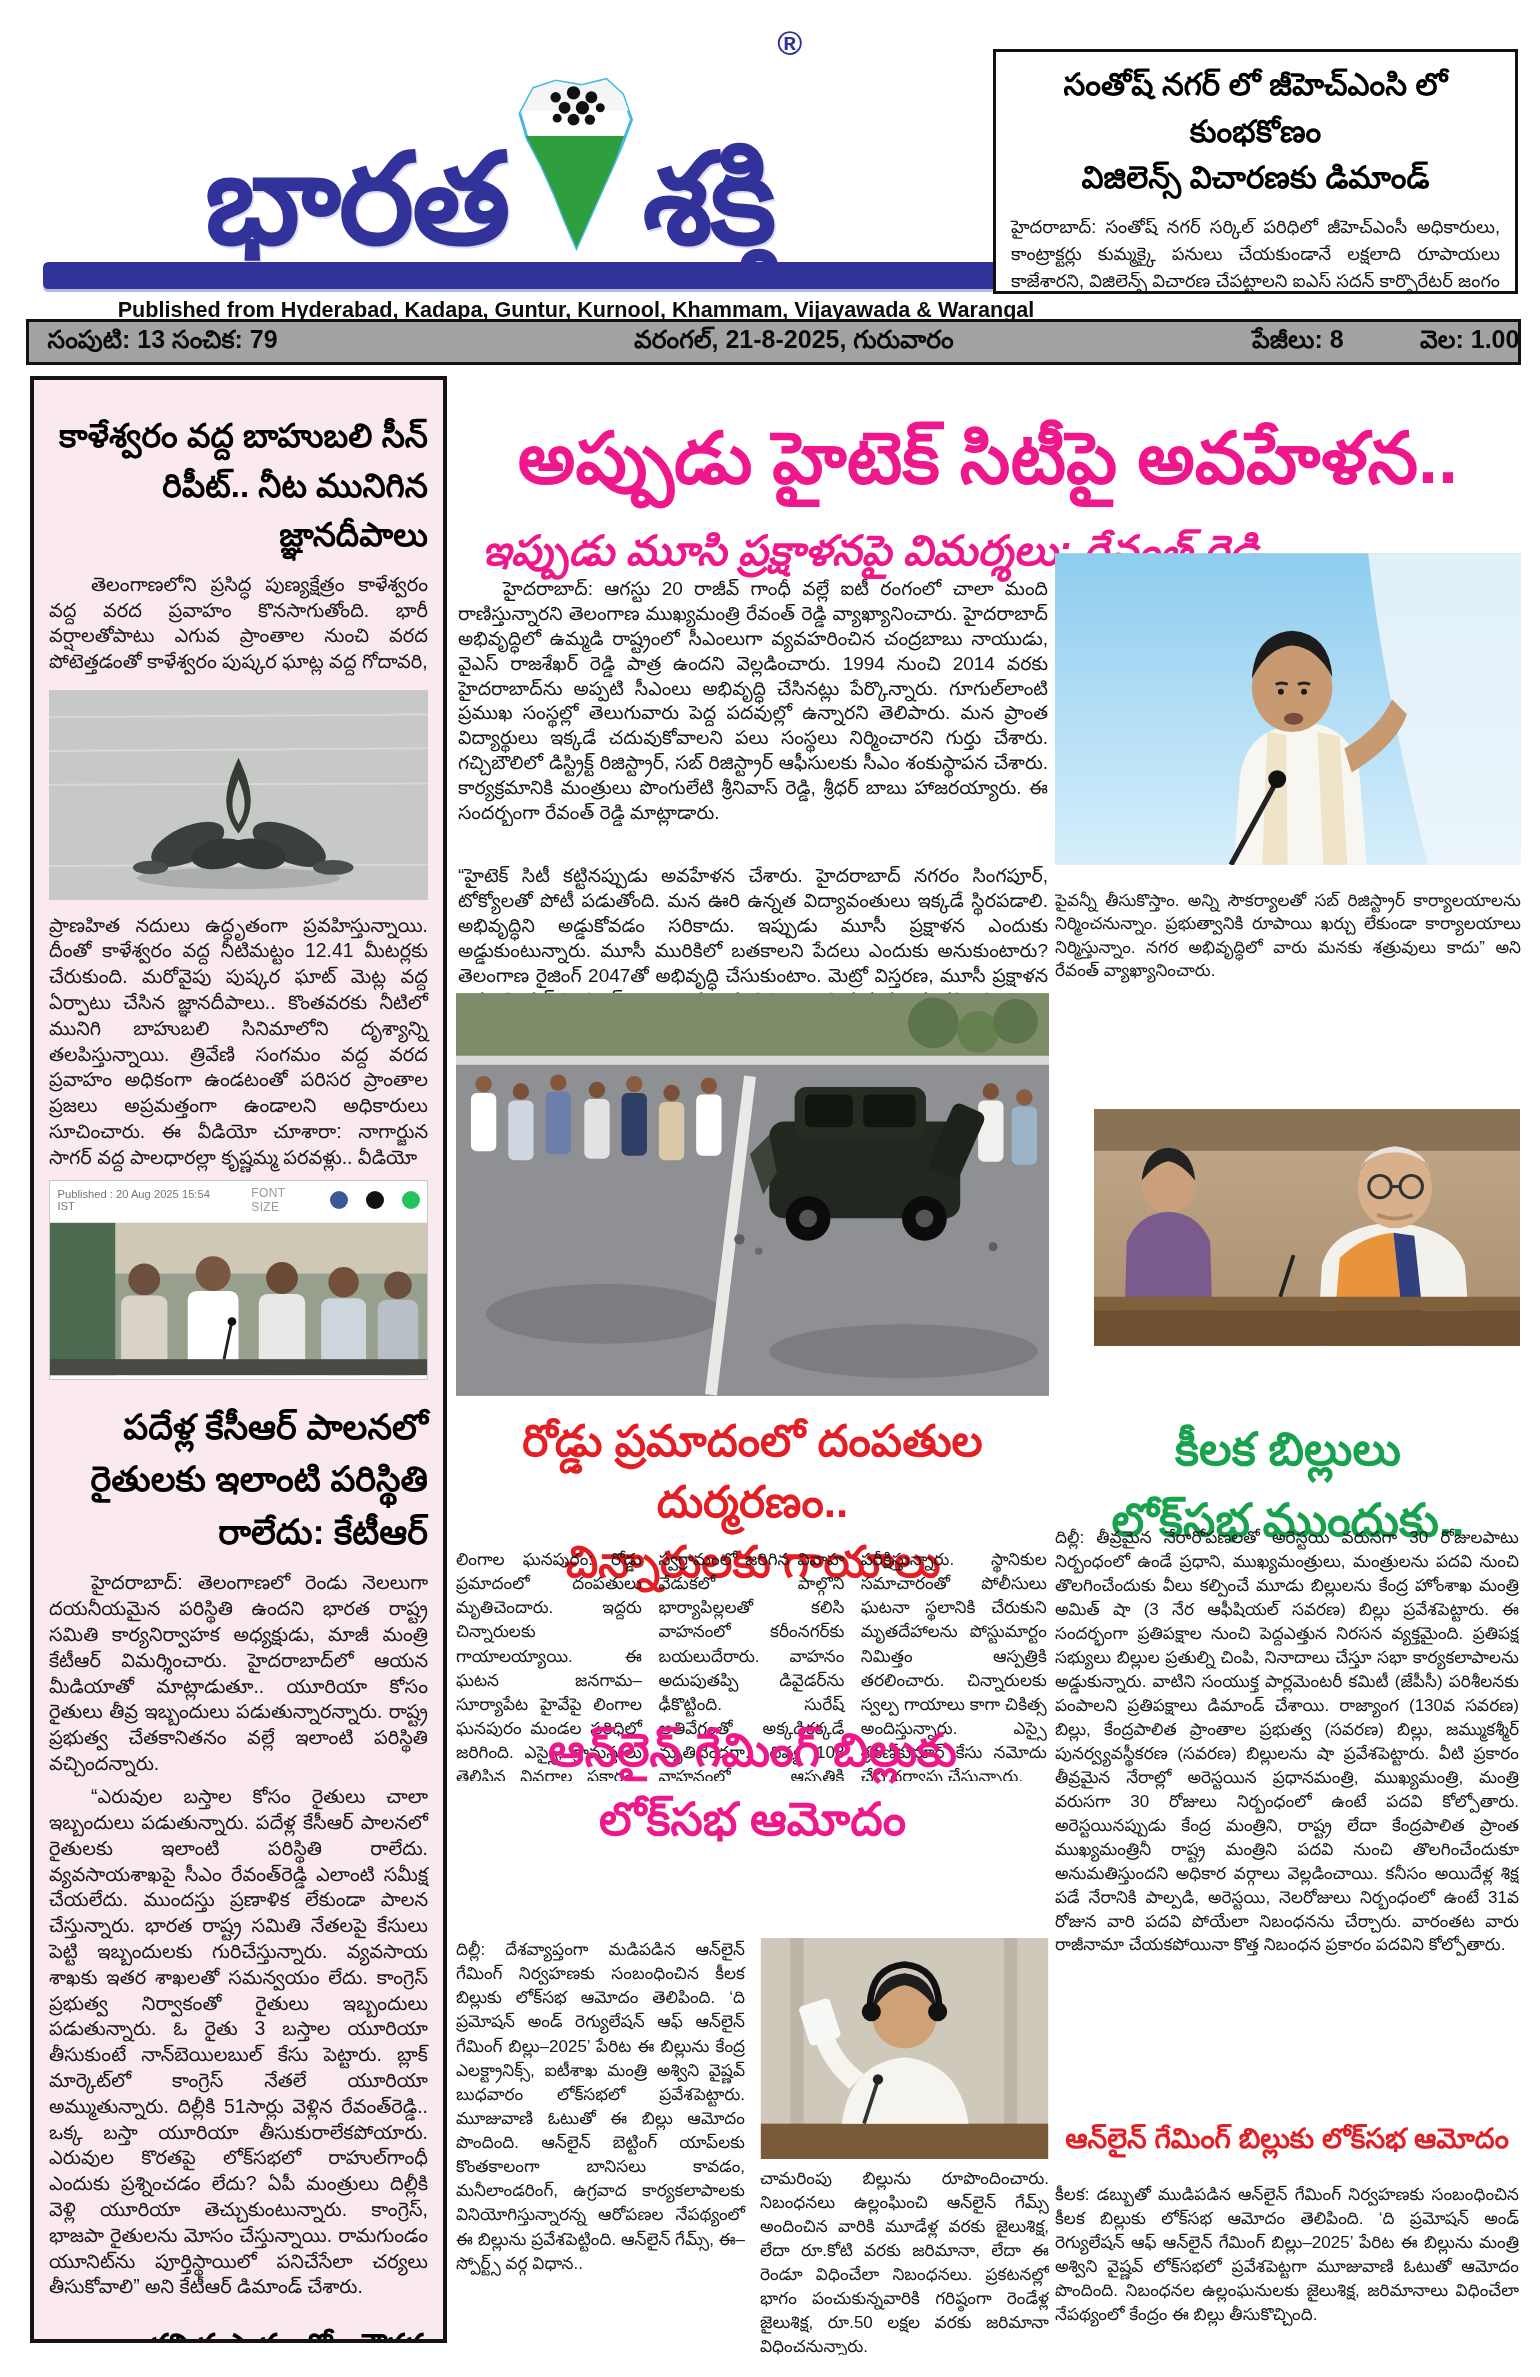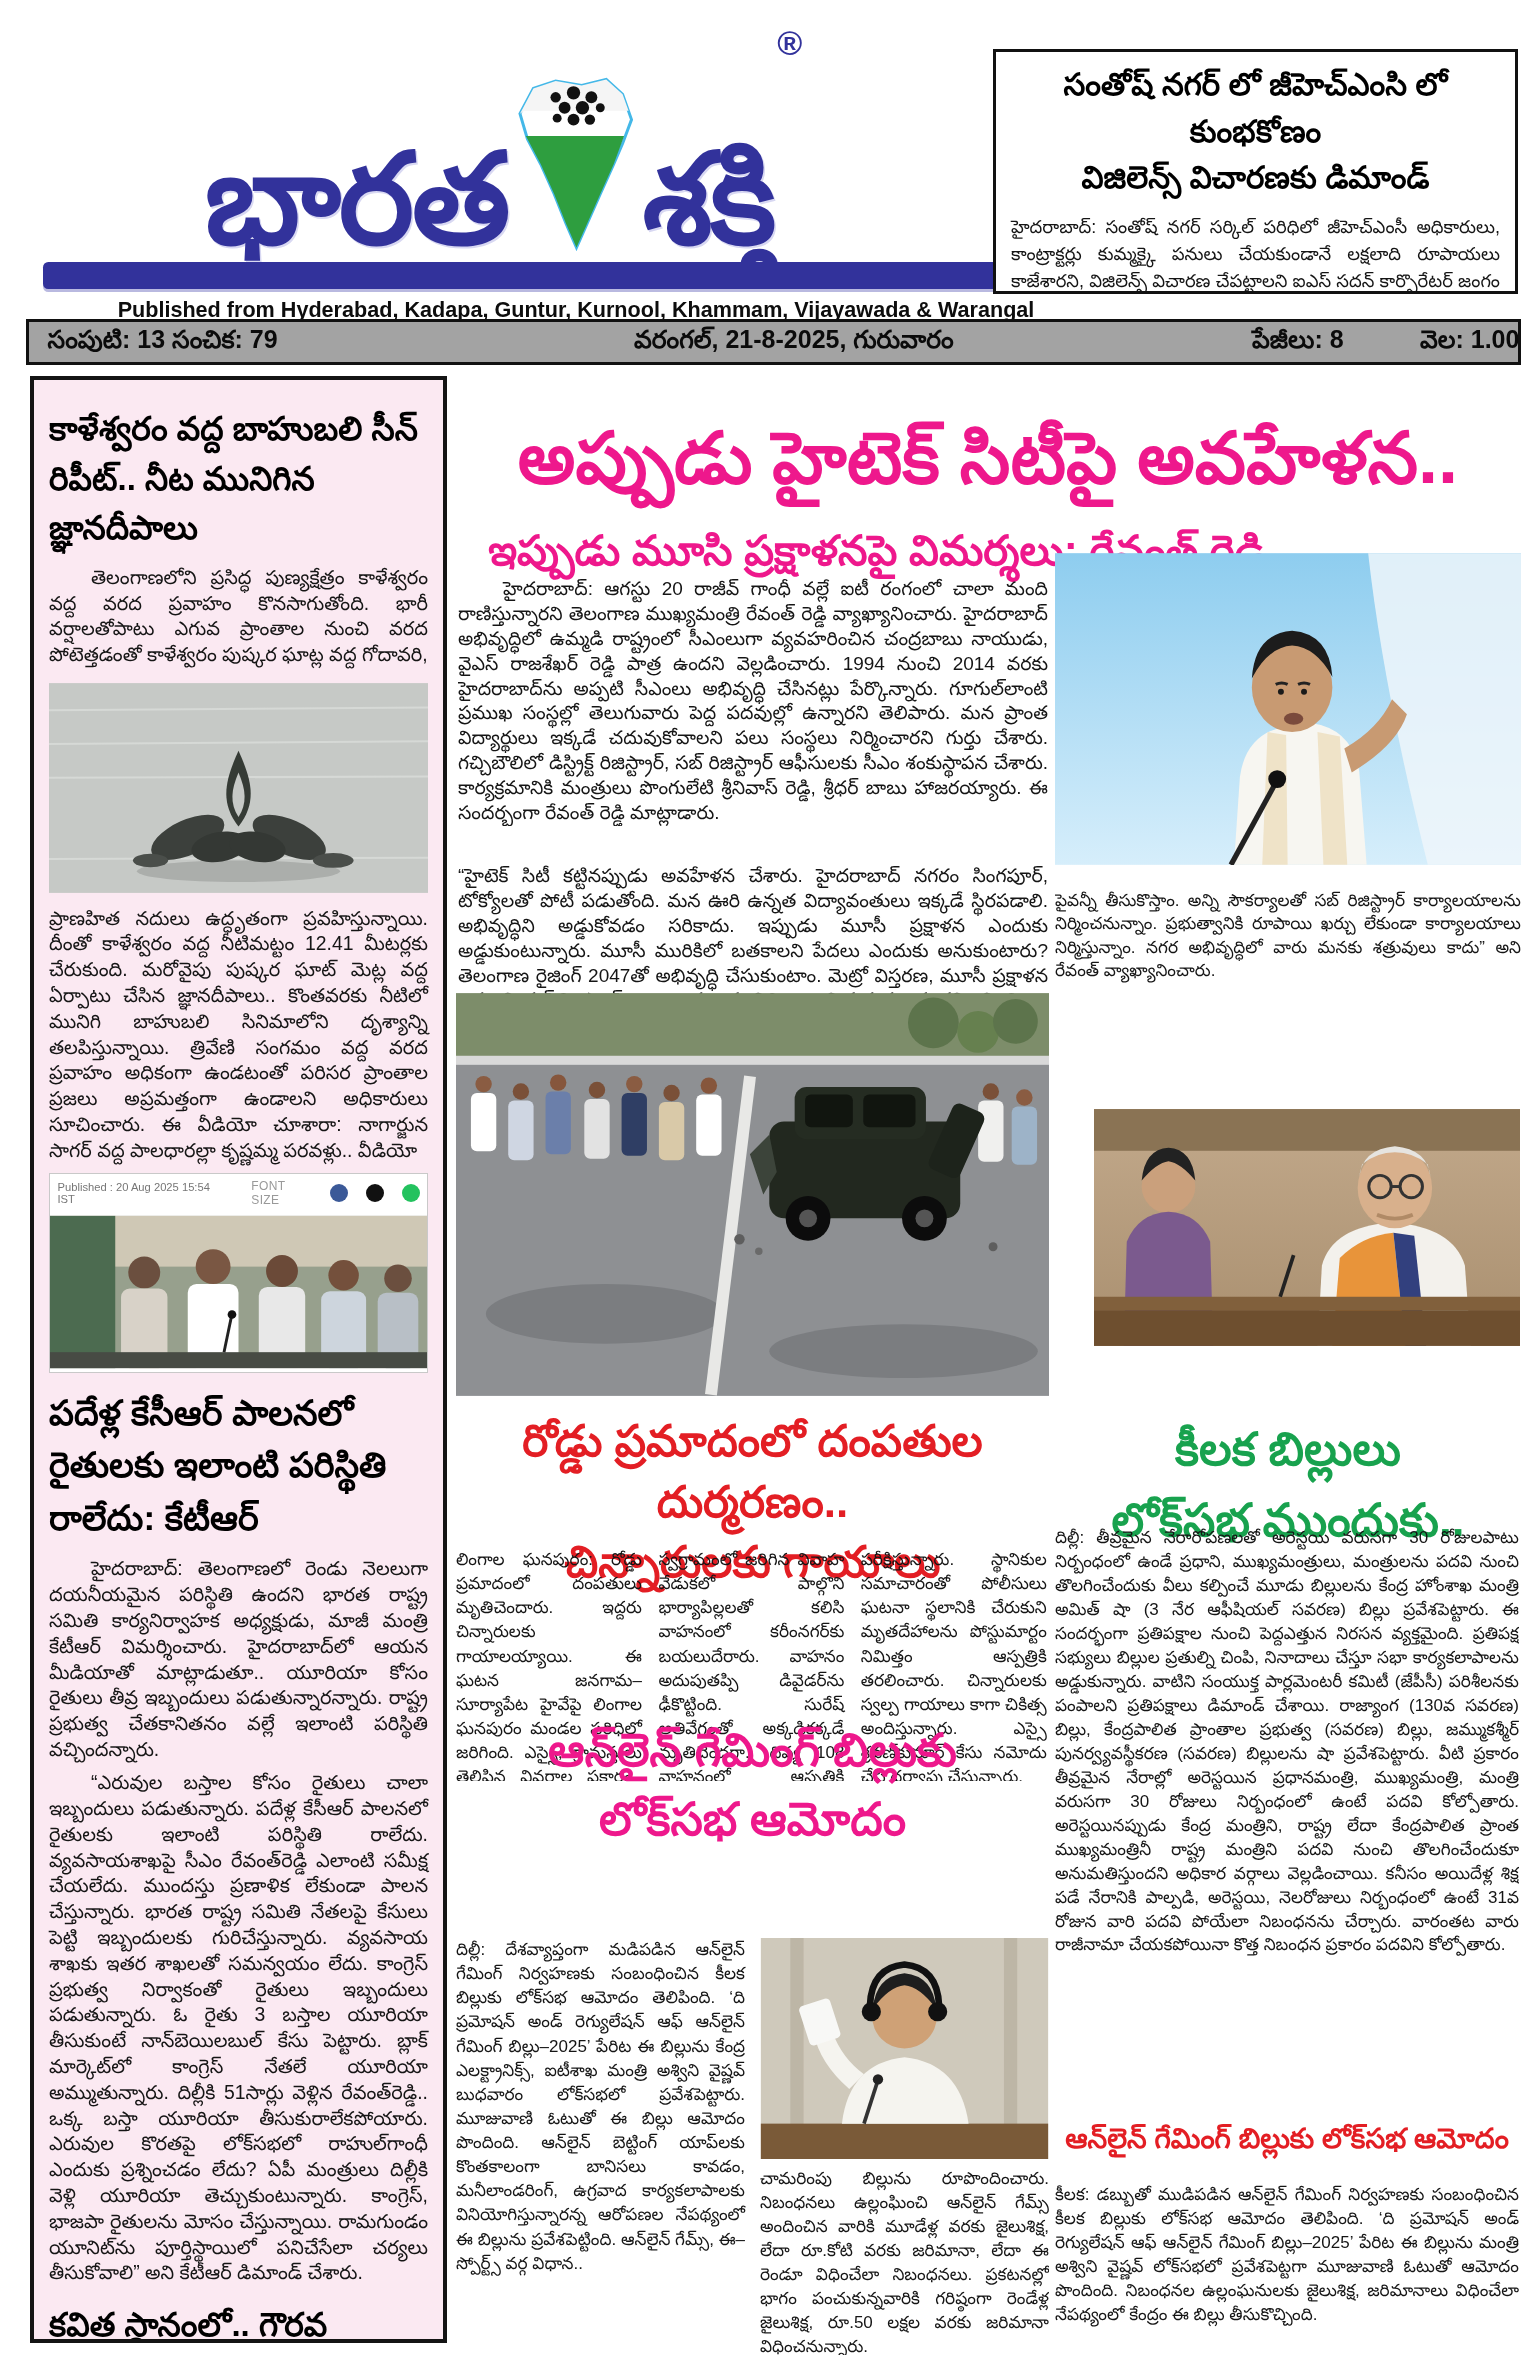--- a/index.html
+++ b/index.html
@@ -29,35 +29,35 @@
   .date-bar{position:absolute;left:26px;top:319px;width:1495px;height:46px;
             border:3.7px solid #111;box-sizing:border-box;background:#a3a3a3;
             font-weight:bold;font-size:25px;color:#0b0b0b;}
   .date-bar span{position:absolute;top:50%;transform:translateY(-50%);white-space:nowrap;}
   .db-vol{left:18.6px;} .db-place{left:605px;} .db-pages{left:1223px;} .db-price{left:1391px;}
 
   
   .left-col{position:absolute;left:30px;top:376px;width:417px;height:1967px;
             background:var(--leftbox_bg);border:4.5px solid #141414;box-sizing:border-box;
             padding:10.4px 15px;overflow:hidden;}
-  .lc-h{font-size:33px;font-weight:bold;text-align:left;line-height:1.5;margin:14px 0 12px;color:#000;}
+  .lc-h{font-size:33px;font-weight:bold;text-align:right;line-height:1.5;margin:21px 0 12px;color:#000;}
   .lc-p{font-size:19.4px;line-height:1.33;text-align:justify;margin:0 0 7.5px;text-indent:42px;}
   .lc-p.noindent{text-indent:0;}
   .photo-frame{width:100%;display:block;margin:6px 0;}
   .video-card{border:0.7px solid #c9c9c9;background:#fff;margin:9px 0 12px;}
   .vc-bar{display:flex;align-items:center;gap:18px;padding:5.2px 7.5px;font-size:11.2px;color:#777;}
   .vc-spacer{flex:1;}
   .vc-dot{width:18px;height:18px;border-radius:50%;display:inline-block;flex:none;}
   .vc-fs{font-size:12px;color:#999;letter-spacing:0.4px;}
 
   
   .main-headline{position:absolute;left:455px;top:373px;width:1066px;text-align:center;
                  font-size:72px;font-weight:bold;color:var(--headline_pink);line-height:1.05;}
-  .sub-headline{position:absolute;left:463px;top:492px;width:828px;text-align:center;
-                font-size:42px;font-weight:bold;color:var(--headline_pink);}
+  .sub-headline{position:absolute;left:482px;top:492px;width:828px;
+                font-size:42px;font-weight:bold;color:var(--headline_pink);font-style:italic;}
   .ms-para{font-size:19px;line-height:1.31;text-align:justify;}
   .ms-para1{position:absolute;left:458px;top:558px;width:590px;max-height:285px;overflow:hidden;text-indent:45px;}
   .ms-para2{position:absolute;left:458px;top:845px;width:590px;max-height:143px;overflow:hidden;}
   .revanth-photo{position:absolute;left:1055px;top:553px;width:466px;height:312px;}
   .ms-caption{position:absolute;left:1055px;top:872px;width:466px;font-size:17px;line-height:1.38;text-align:justify;max-height:112px;overflow:hidden;}
 
   .accident-photo{position:absolute;left:456px;top:993px;width:593px;height:403px;}
   .accident-headline{position:absolute;left:456px;top:1411px;width:593px;text-align:center;
                      color:var(--headline_red);font-weight:bold;font-size:44px;line-height:1.38;}
   .accident-body{position:absolute;left:456px;top:1548px;width:593px;height:233px;display:flex;gap:16.4px;overflow:hidden;}

